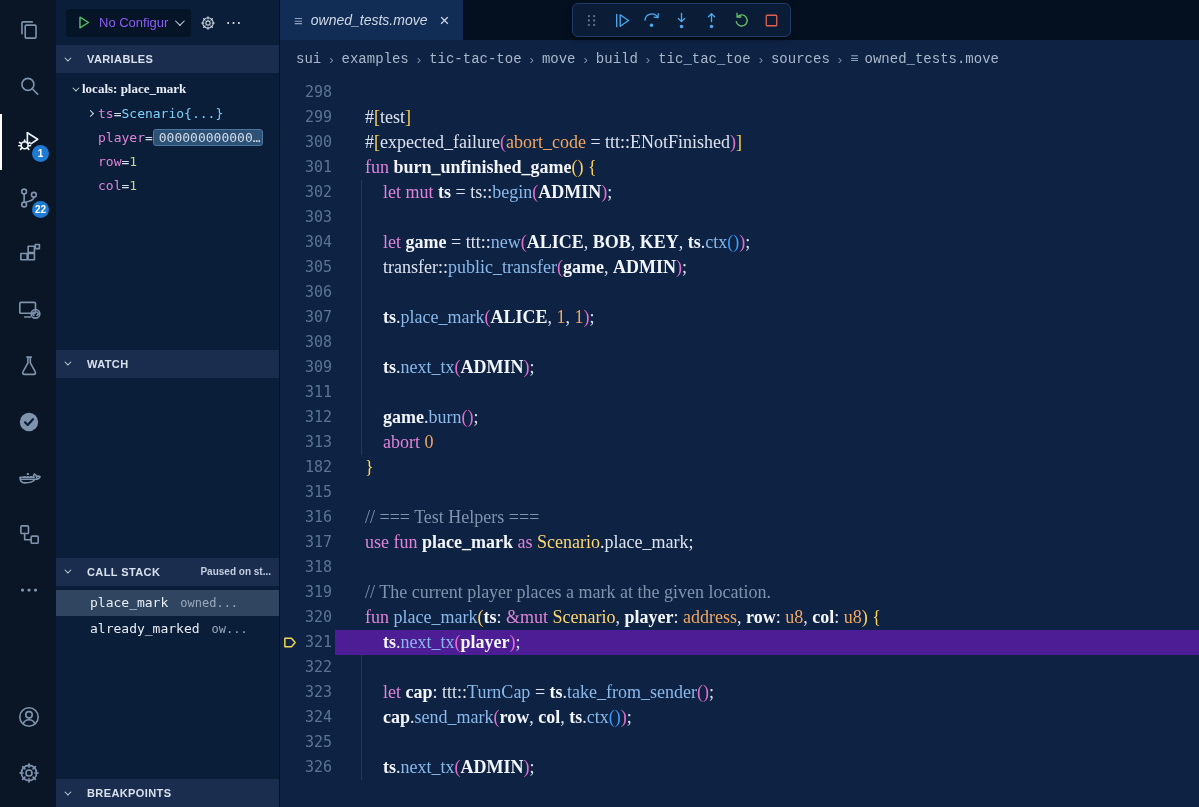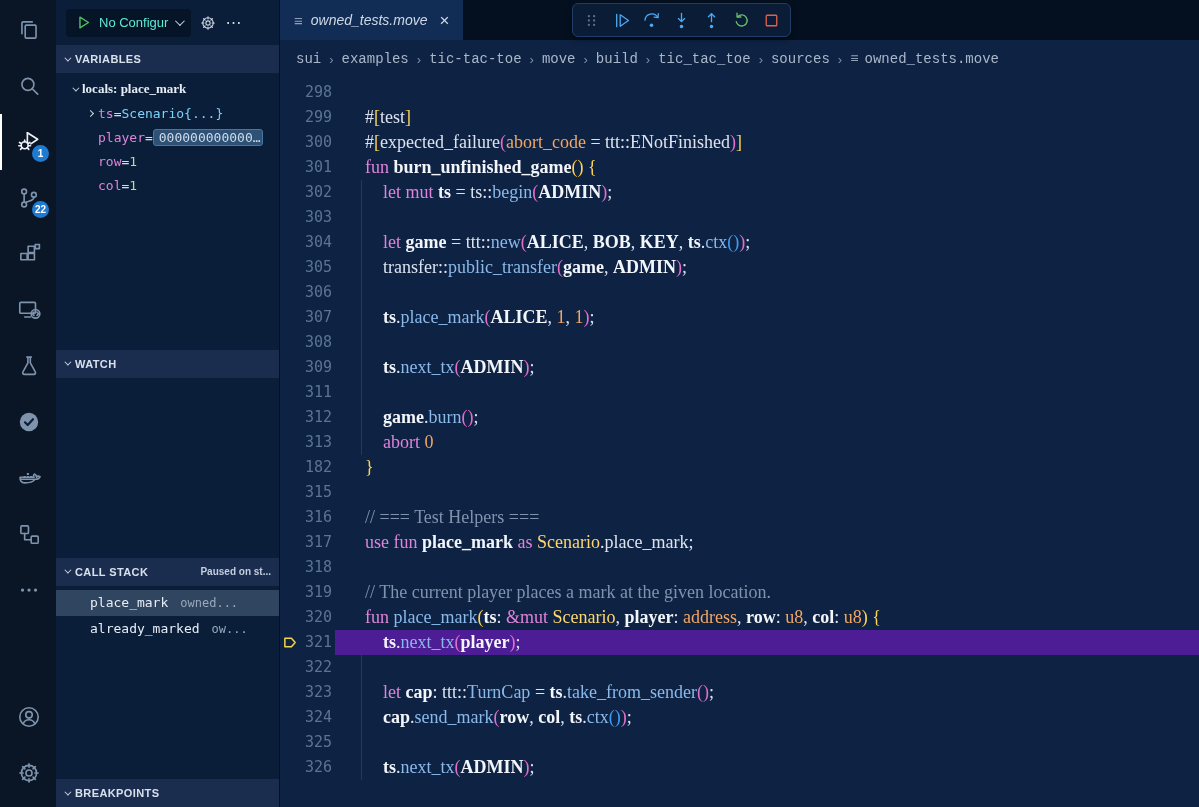--- a/index.html
+++ b/index.html
@@ -10,27 +10,27 @@
   .activity-bar { width:56px; background:#0a1626; display:flex; flex-direction:column; flex-shrink:0; padding-top:2px; }
   .act-item { height:56px; display:flex; align-items:center; justify-content:center; position:relative; color:#7f93ad; cursor:pointer; border-left:2px solid transparent; }
   .act-item.active { color:#eef3f9; border-left:2px solid #ffffff; }
   .act-item .badge { position:absolute; right:7px; bottom:8px; min-width:17px; height:17px; border-radius:9px; background:#1f7ad1; color:#fff; font-size:10px; font-weight:bold; display:flex; align-items:center; justify-content:center; padding:0 3px; }
   .act-bottom { margin-top:auto; padding-bottom:6px; }
 
   
   .sidebar { width:224px; background:#0b1e39; flex-shrink:0; display:flex; flex-direction:column; border-right:1px solid rgba(0,0,0,.45); }
   .side-top { height:46px; display:flex; align-items:center; padding:0 8px 0 10px; gap:8px; }
   .run-pill { background:#061427; border-radius:4px; height:28px; display:flex; align-items:center; gap:7px; padding:0 9px; cursor:pointer; }
-  .run-pill .lbl { color:#5eead4; font-size:13px; white-space:nowrap; }
+  .run-pill .lbl { color:#8b5cf6; font-size:13px; white-space:nowrap; }
   .icon-btn { color:#cdd6e2; display:flex; align-items:center; justify-content:center; cursor:pointer; }
   .chev { width:7px; height:7px; border-right:1.6px solid #cdd6e2; border-bottom:1.6px solid #cdd6e2; display:inline-block; }
   .chev.down { transform:rotate(45deg) translateY(-2px); }
   .chev.right { transform:rotate(-45deg); }
   .chev.small { width:5px; height:5px; }
-  .sec { height:24px; background:#1a2d4f; display:flex; align-items:center; gap:6px; padding:14px 8px; flex-shrink:0;text-align:right; }
+  .sec { height:24px; background:#1a2d4f; display:flex; align-items:center; gap:18px; padding:14px 8px; flex-shrink:0;text-align:right; }
   .sec .t { color:#d8e0ec; font-size:11px; font-weight:bold; letter-spacing:.4px; }
   .sec .status { margin-left:auto; color:#c3cede; font-size:10px; font-weight:bold; }
   .var-content { height:282px; padding-top:4px; overflow:hidden; }
   .watch-content { height:184px; }
   .cs-content { height:197px; padding-top:4px; }
   .vrow { height:24px; display:flex; align-items:center; font-family:"DejaVu Sans Mono",monospace; font-size:13px; color:#dbe3ef; }
   .vrow .chevbox { width:16px; display:flex; justify-content:center; }
   .vrow .vname { color:#df84d8; }
   .vrow .veq { color:#d4dcea; }
   .vrow .vval { color:#7dd3fc; }

